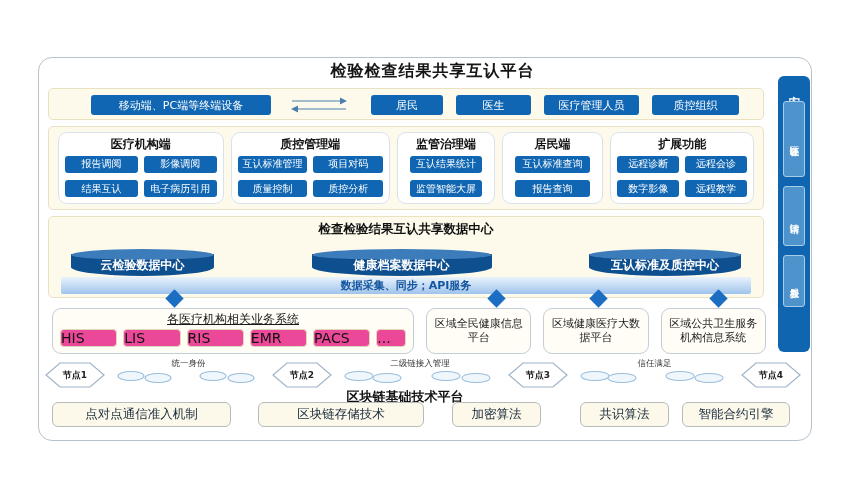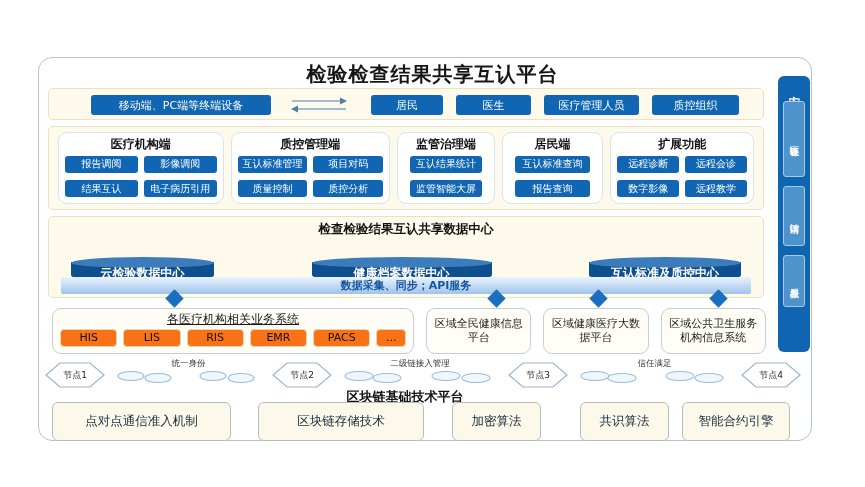--- a/index.html
+++ b/index.html
@@ -1,21 +1,21 @@
 <!DOCTYPE html>
 <html><head>
 <meta charset="utf-8">
 <style>
   * { box-sizing: border-box; }
   body { margin:0; background:#fff; font-family:"DejaVu Sans","Liberation Sans",sans-serif; }
   .canvas { position:relative; width:865px; height:487px; background:#fff; overflow:hidden; }
   .frame { position:absolute; left:38px; top:57px; width:774px; height:384px;
            border:1.5px solid #b7c3cc; border-radius:14px; background:#fff; }
   .main-title { position:absolute; left:0; right:0; top:61px; text-align:center;
-                font-size:20px; font-weight:bold; color:#151515; letter-spacing:1px; }
+                font-size:16px; font-weight:bold; color:#151515; letter-spacing:1px; }
   .section { position:absolute; background:#fdfaec; border:1px solid #e9e2c2; border-radius:5px; }
 
   
   .terminal-section { left:48px; top:88px; width:716px; height:32px; }
   .btn { background:#1066b2; color:#fff; display:flex; align-items:center; justify-content:center;
          border-radius:3px; font-size:11px; cursor:default; }
   .device-btn { position:absolute; left:42px; top:6px; width:180px; height:20px; }
   .exchange-arrows { position:absolute; left:240px; top:8px; }
   .users { position:absolute; left:322px; top:6px; height:20px; display:flex; gap:13px; }
   .user-btn { height:20px; }
@@ -34,62 +34,62 @@
   .panel-title { text-align:center; font-size:12px; font-weight:bold; color:#111; line-height:17px; }
   .panel-buttons { display:grid; gap:5px 6px; flex:1; align-content:space-evenly; }
   .cols-2 { grid-template-columns:1fr 1fr; }
   .cols-1 { grid-template-columns:1fr; padding:0 6px; }
   .panel-btn { background:#1066b2; color:#fff; font-size:10px; border-radius:3px; height:17px;
                display:flex; align-items:center; justify-content:center; white-space:nowrap; }
 
   
   .datacenter-section { left:48px; top:216px; width:716px; height:82px; }
   .dc-title { text-align:center; font-size:12.5px; font-weight:bold; color:#111; margin-top:4px; }
-  .cylinders { display:flex; justify-content:space-between; padding:0 22px; margin-top:24px; }
+  .cylinders { display:flex; justify-content:space-between; padding:0 22px; margin-top:16px; }
   .cylinder { position:relative; height:22px; background:#0e4f90;
               border-radius:0 0 50% 50% / 0 0 9px 9px; }
   .cylinder::before { content:""; position:absolute; left:0; right:0; top:-5px; height:11px;
                       border-radius:50%; background:#3c7cba; border-bottom:1px solid #0c4886; }
   .cylinder .cyl-label { position:relative; z-index:1; color:#fff; font-weight:bold; font-size:12px;
                          display:flex; align-items:center; justify-content:center; height:100%; }
   .cyl0{width:143px}.cyl1{width:140px}.cyl2{width:180px}.cyl3{width:152px}
   .api-bar { position:absolute; left:12px; right:12px; bottom:3px; height:17px;
              background:linear-gradient(#eaf3fc,#9fc3ec); border-radius:2px;
              text-align:center; font-size:11px; font-weight:bold; color:#15559f; line-height:17px; }
   .diamond { position:absolute; top:292px; width:13px; height:13px; background:#1b6ec2;
              transform:rotate(45deg); }
 
   
   .business-row { position:absolute; left:52px; top:308px; width:714px; height:46px;
                   display:flex; gap:12px; }
   .biz-box { background:#fffdf6; border:1px solid #c2cfd9; border-radius:9px; }
   .hospital { width:362px; padding:2px 7px; }
   .biz-title { text-align:center; font-size:12px; color:#1a1a1a; line-height:16px;text-decoration:underline; }
   .sys-items { display:flex; gap:6px; margin-top:2px; }
-  .sys-item { flex:1.2; border:1px solid #ded7b8; background:#f97316; border-radius:4px;
-              font-size:11px; color:#111; text-align:center; height:18px; line-height:16px; }
+  .sys-item { flex:1.2; border:1px solid #ded7b8; background:#ec4899; border-radius:4px;
+              font-size:14px; color:#111; height:18px; line-height:16px; }
   .sys-item.dots { flex:0.6; }
   .platform { flex:1; display:flex; align-items:center; justify-content:center; text-align:center;
               font-size:11px; color:#1a1a1a; line-height:1.3; padding:2px 6px; }
 
   
   .chain-row { position:absolute; left:45px; top:360px; width:756px; height:30px; }
   .hex-node { position:absolute; top:2px; width:60px; height:26px; }
   .hex-node .hex-label { position:absolute; inset:0; display:flex; align-items:center;
-                         justify-content:center; font-size:9px; font-weight:normal; color:#222; }
+                         justify-content:center; font-size:9px; font-weight:bold; color:#222; }
   .chain-seg { position:absolute; top:0; height:30px; }
   .chain-seg .seg-label { position:absolute; top:-2px; left:0; right:0; text-align:center;
                           font-size:8.5px; color:#333; }
   .chain-seg svg { position:absolute; top:10px; left:0; }
   .bc-title { position:absolute; left:0; right:55px; top:388px; text-align:center;
               font-size:13px; font-weight:bold; color:#111; }
 
   
   .tech-row { position:absolute; left:52px; top:402px; width:738px; height:25px; }
-  .tech-btn { position:absolute; top:0; height:39px; background:#fcf9ea; border:1px solid #b6bcba;
+  .tech-btn { position:absolute; top:0; height:25px; background:#fcf9ea; border:1px solid #b6bcba;
               border-radius:6px; display:flex; align-items:center; justify-content:center;
               font-size:12.5px; color:#17293d; }
 
   
   .sidebar { position:absolute; left:778px; top:76px; width:32px; height:276px;
              background:#1065b0; border-radius:6px; display:flex; flex-direction:column;
              align-items:center; padding:10px 0 8px; }
   .sidebar-title { color:#fff; font-weight:bold; font-size:12px; writing-mode:vertical-rl;
                    text-orientation:upright; letter-spacing:3px; }
   .sidebar-item { width:22px; margin-top:9px; background:#4f93cd; border:1px solid #a9cce9;

